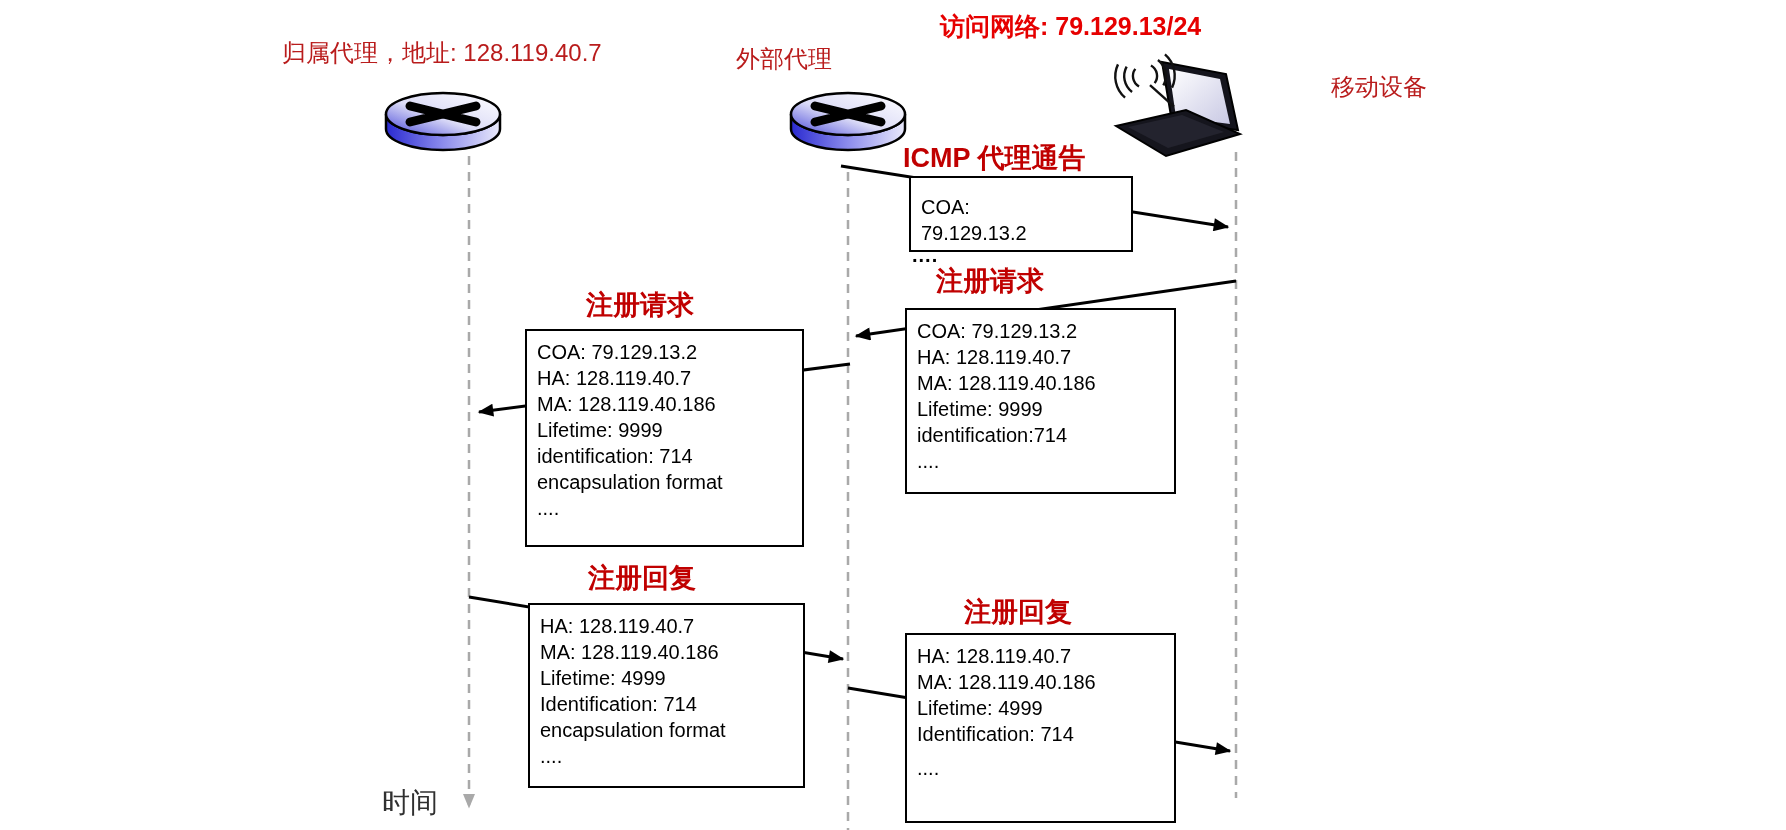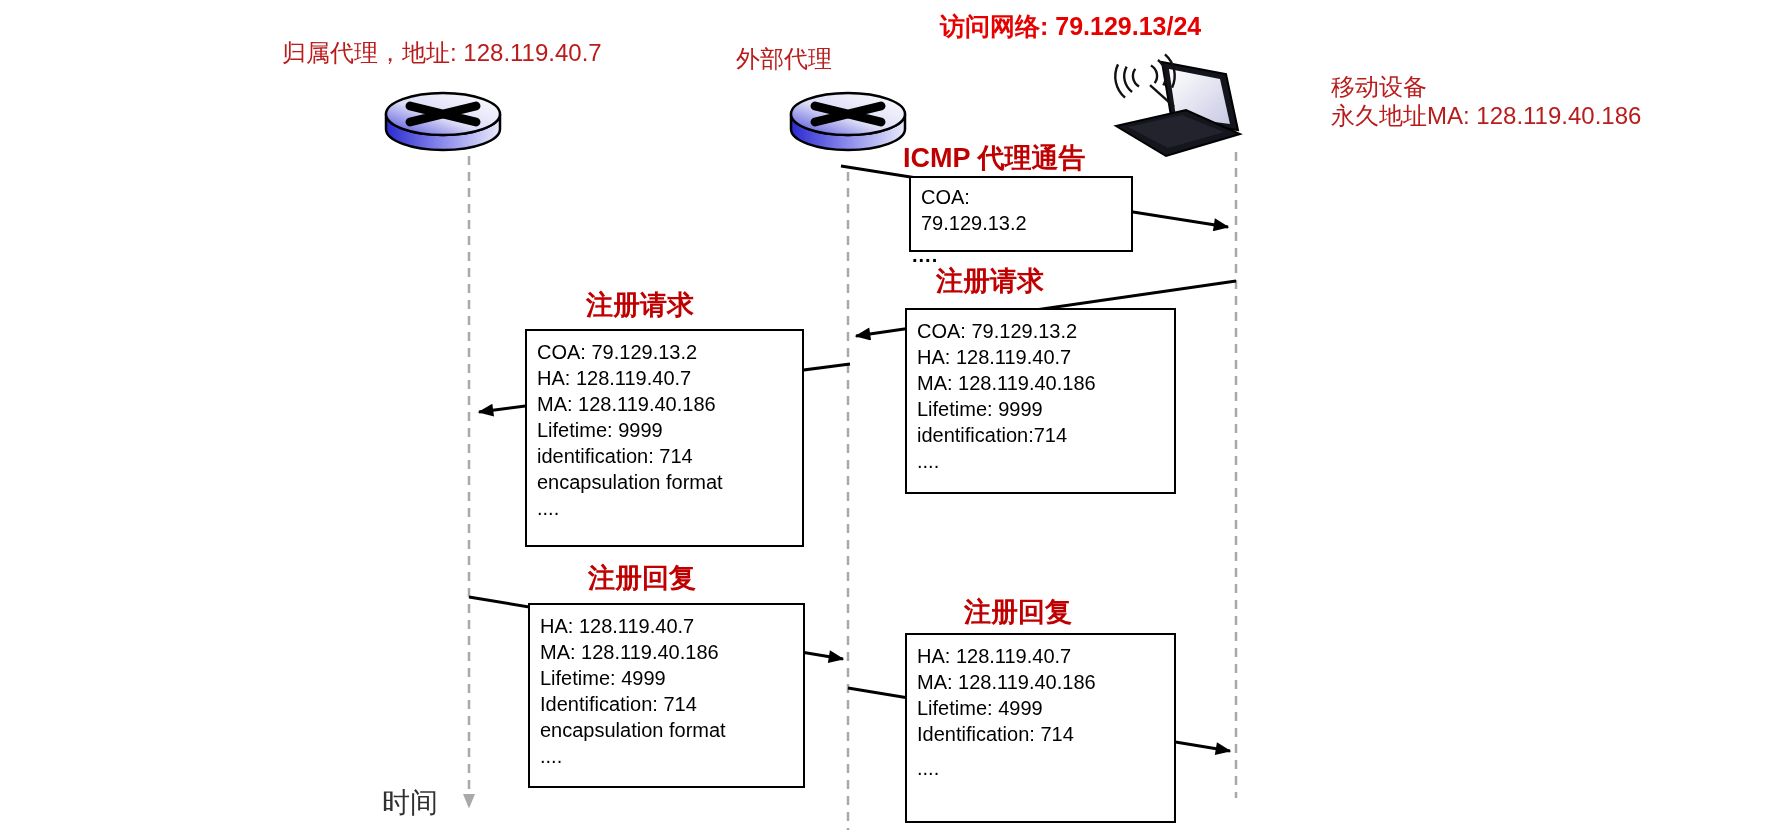--- a/index.html
+++ b/index.html
@@ -6,21 +6,21 @@
   #stage{
     position:relative;width:1786px;height:830px;background:#ffffff;overflow:hidden;
     font-family:"Liberation Sans","DejaVu Sans",sans-serif;
   }
   #wires{position:absolute;left:0;top:0;z-index:1;}
   .bluelabel{position:absolute;z-index:3;color:#b91c1c;font-size:24px;line-height:29px;white-space:nowrap;}
   .redlabel{position:absolute;z-index:3;color:#e60000;font-size:25px;font-weight:bold;white-space:nowrap;}
   .msgtitle{position:absolute;z-index:3;color:#c00000;font-size:27px;font-weight:bold;white-space:nowrap;}
   .msgbox{
     position:absolute;z-index:2;background:#ffffff;border:2.5px solid #000;
-    box-sizing:border-box;padding:6px 0 0 10px;color:#000;
+    box-sizing:border-box;padding:16px 0 0 10px;color:#000;
     font-size:20px;line-height:26px;white-space:nowrap;
   }
   .dots{position:absolute;z-index:3;color:#000;font-size:20px;font-weight:bold;letter-spacing:1px;}
   .timelabel{position:absolute;z-index:3;color:#303030;font-size:28px;white-space:nowrap;text-align:right;}
 </style>
 </head>
 <body>
 
 <div id="stage">
 
@@ -86,21 +86,20 @@
       <path d="M 24 -17 A 28 28 0 0 1 24 17"></path>
       <line x1="3" y1="10" x2="22" y2="36"></line>
     </g>
   </svg>
 
   <div class="bluelabel" style="left:282px;top:38px;">归属代理，地址: 128.119.40.7</div>
   <div class="bluelabel" style="left:736px;top:44px;">外部代理</div>
   <div class="redlabel" style="left:940px;top:10px;">访问网络: 79.129.13/24</div>
   <div class="bluelabel" style="left:1304px;top:72px;margin-left:27px;">
     <div>移动设备</div>
-    <div>永久地址MA: 128.119.40.186</div>
   </div>
 
   <div class="msgtitle" style="left:903px;top:140px;">ICMP 代理通告</div>
   <div class="msgbox" style="left:909px;top:176px;width:224px;height:76px;">
     <div>COA:</div>
     <div>79.129.13.2</div>
   </div>
   <div class="dots" style="left:912px;top:244px;">....</div>
 
   <div class="msgtitle" style="left:936px;top:263px;">注册请求</div>

